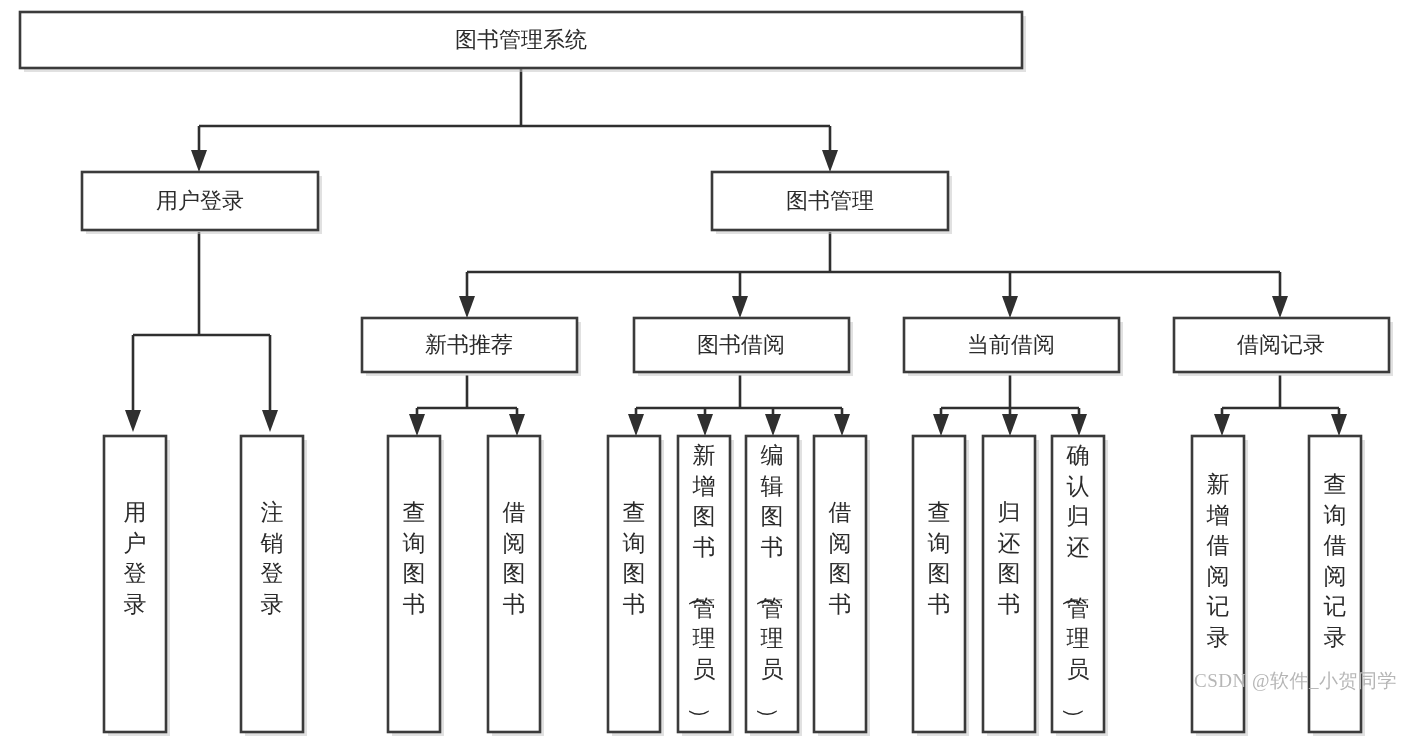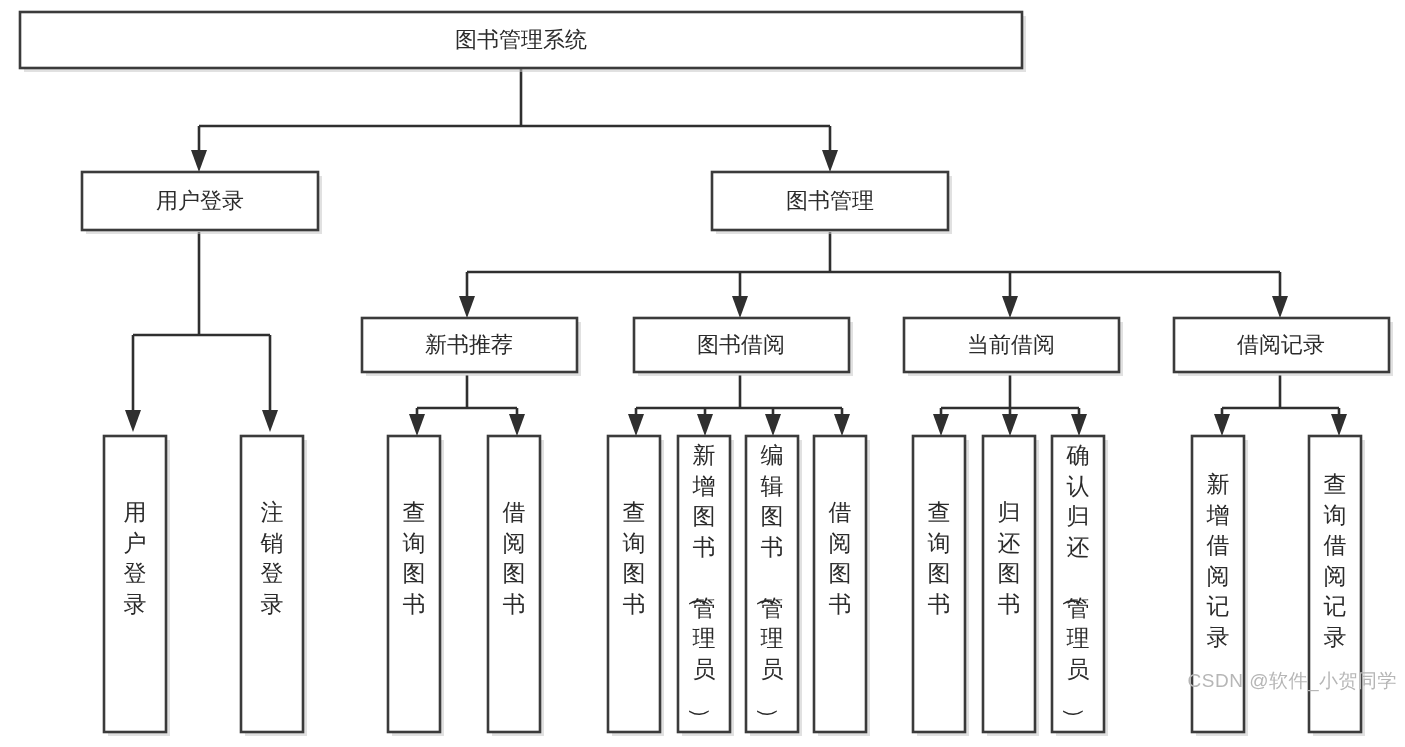--- a/index.html
+++ b/index.html
@@ -56,21 +56,21 @@
     font-family: "DejaVu Sans", "Liberation Sans", sans-serif;
     font-size: 23px;
     fill: #2b2b2b;
     text-anchor: middle;
     white-space: pre;
   }
   .watermark {
     position: absolute;
     right: 8px;
     bottom: 4px;
-    font-family: Liberation Sans, sans-serif;
+    font-family: Liberation Serif, serif;
     font-size: 19px;
     color: #b6b6b6;
     letter-spacing: 0.5px;
     pointer-events: none;
     user-select: none;
   }
 </style>
 </head>
 <body>
 

